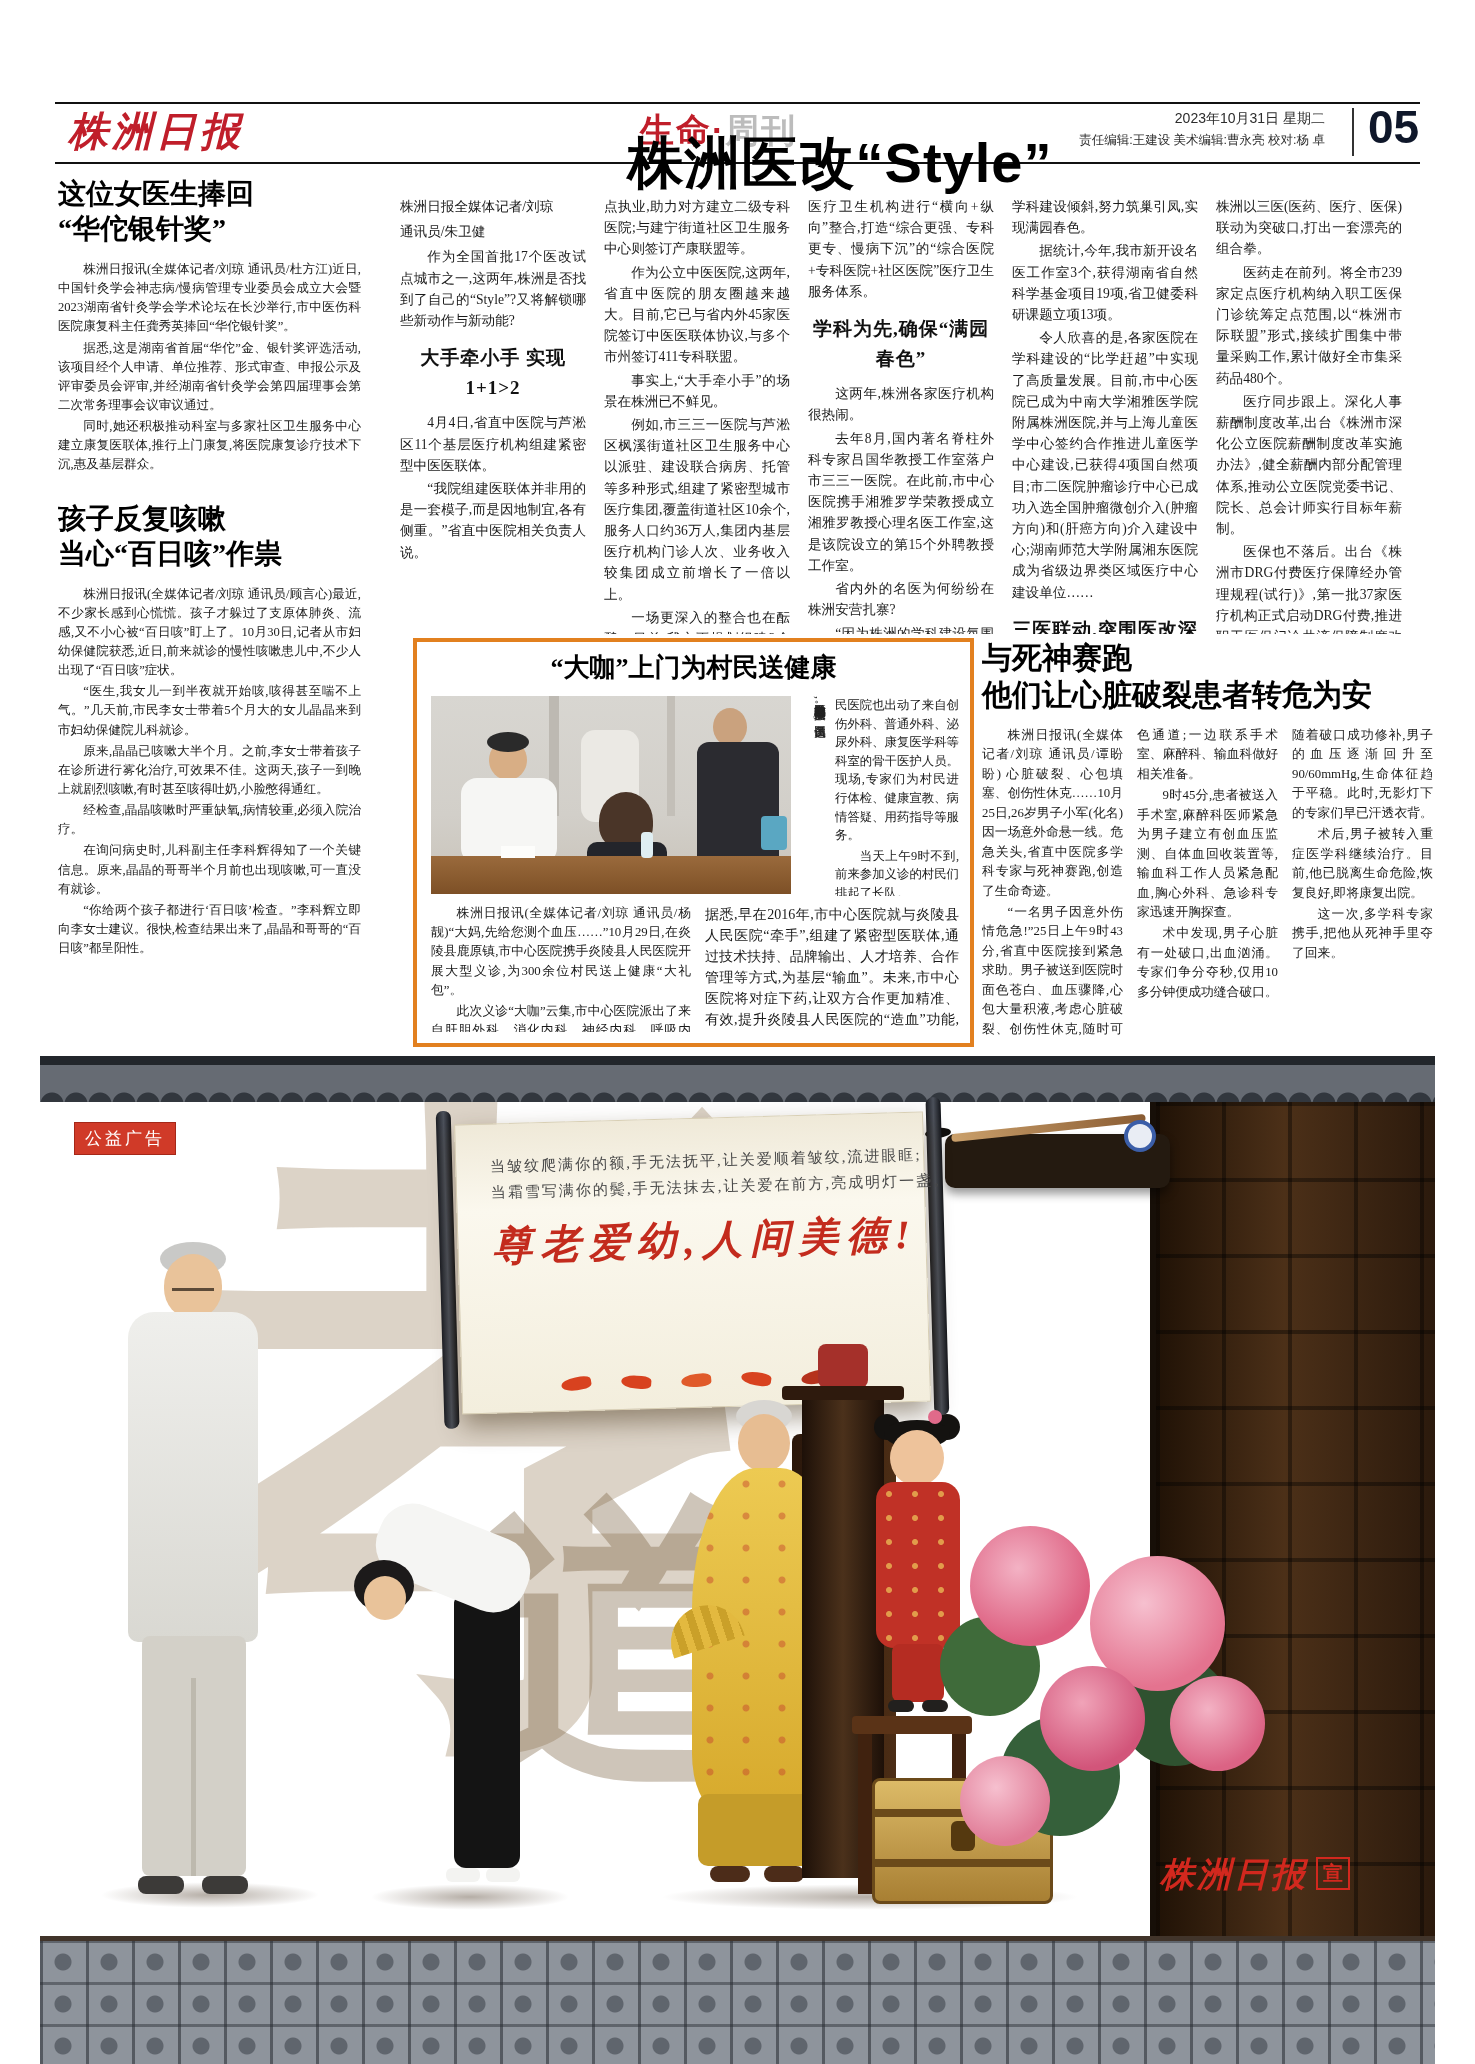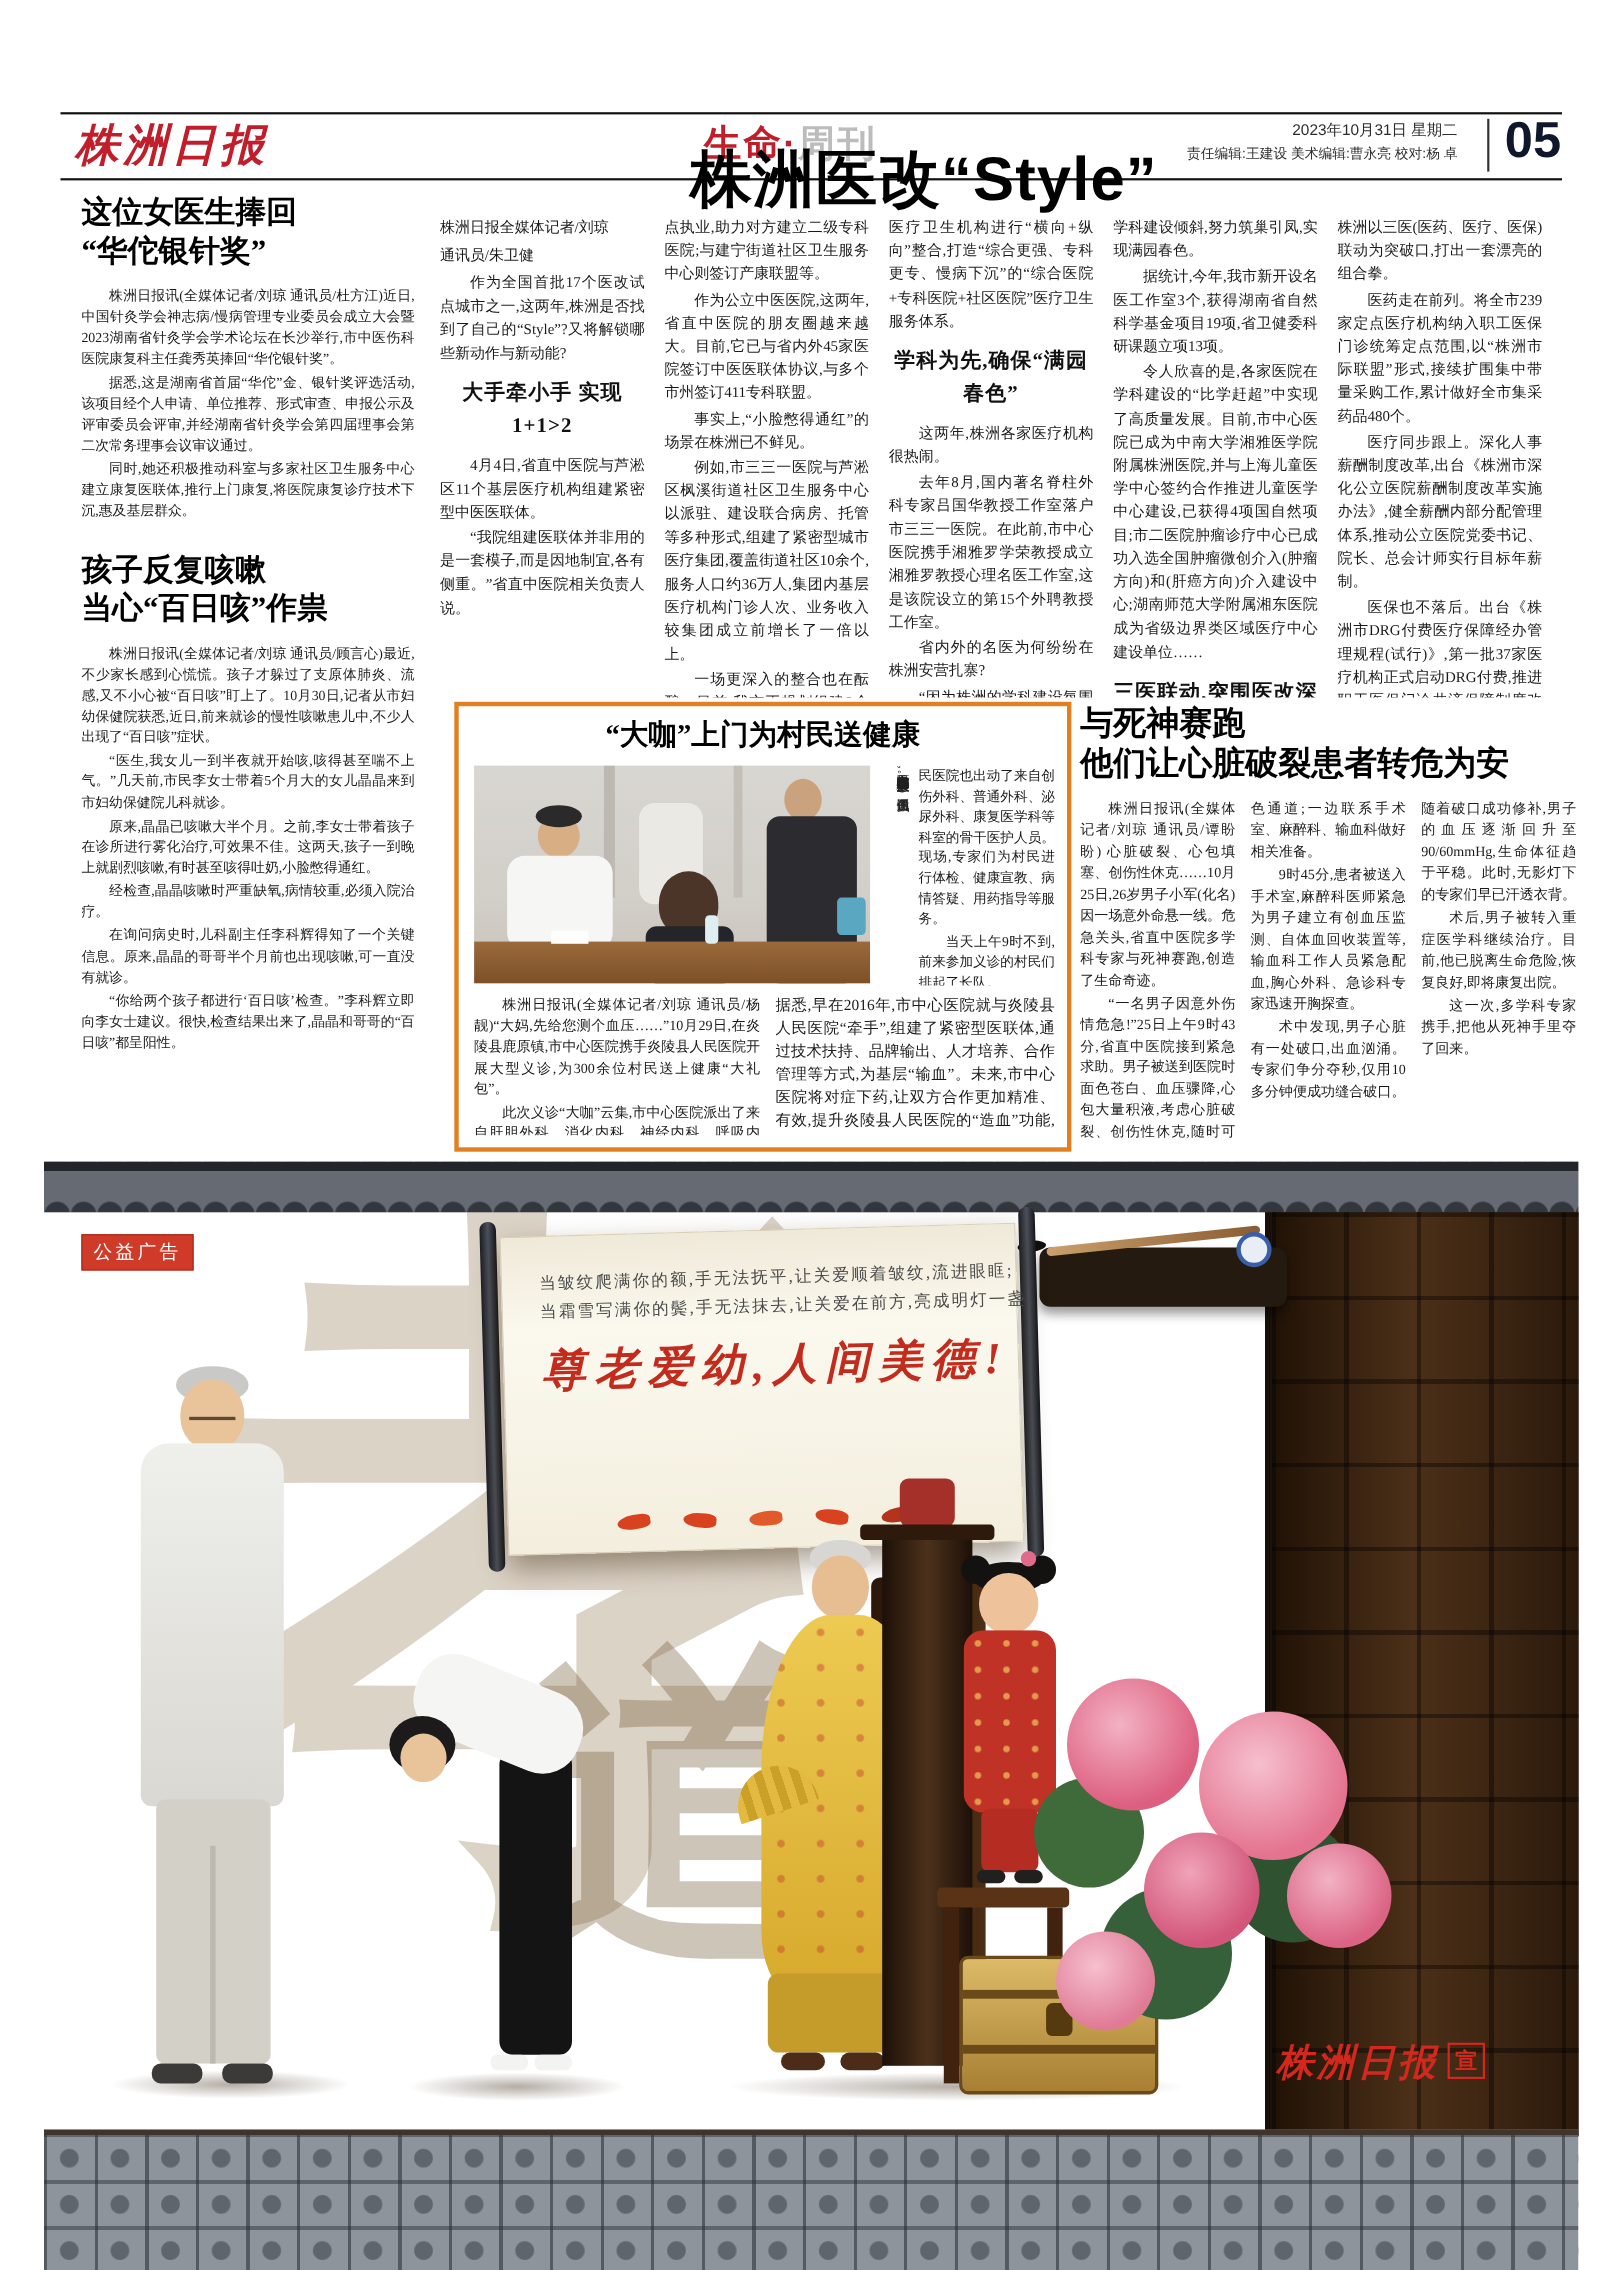--- a/index.html
+++ b/index.html
@@ -20,21 +20,21 @@
   .pagenum-sep{position:absolute;left:1352px;top:108px;width:2px;height:48px;background:#333;}
   .pagenum{position:absolute;left:1368px;top:100px;font-size:46px;font-weight:800;color:#0f172a;
            font-family:"Liberation Sans","DejaVu Sans",sans-serif;}
   
   .para{margin:0 0 2px;text-indent:2em;text-align:justify;}
   .para.nc{text-indent:0;}
   .byline{margin:0 0 4px;text-indent:0;}
   .subhead{text-align:center;font-size:19px;font-weight:700;margin:12px 0 10px;color:#111;
            letter-spacing:1px;}
   
-  .leftcol{position:absolute;left:74px;top:176px;width:303px;height:868px;overflow:hidden;
+  .leftcol{position:absolute;left:58px;top:176px;width:303px;height:868px;overflow:hidden;
            font-size:12.6px;line-height:1.52;}
   .lefttitle{font-size:28px;font-weight:900;line-height:1.25;margin:0 0 14px;color:#000;}
   .leftart2{margin-top:26px;}
   
   .headline{position:absolute;left:500px;top:126px;width:680px;text-align:center;font-size:56px;
             font-weight:900;font-family:"Liberation Sans","DejaVu Sans",sans-serif;color:#000;
             letter-spacing:1px;white-space:nowrap;}
   .col{position:absolute;top:196px;width:186px;height:438px;overflow:hidden;
        font-size:13.6px;line-height:1.56;}
   
@@ -219,21 +219,21 @@
     <p class="byline">株洲日报全媒体记者/刘琼</p>
     <p class="byline">通讯员/朱卫健</p>
     <p class="para">作为全国首批17个医改试点城市之一,这两年,株洲是否找到了自己的“Style”?又将解锁哪些新动作与新动能?</p>
     <div class="subhead">大手牵小手 实现1+1&gt;2</div>
     <p class="para">4月4日,省直中医院与芦淞区11个基层医疗机构组建紧密型中医医联体。</p>
     <p class="para">“我院组建医联体并非用的是一套模子,而是因地制宜,各有侧重。”省直中医院相关负责人说。</p>
   </div>
 <div class="col" style="left:604px">
     <p class="para nc">点执业,助力对方建立二级专科医院;与建宁街道社区卫生服务中心则签订产康联盟等。</p>
     <p class="para">作为公立中医医院,这两年,省直中医院的朋友圈越来越大。目前,它已与省内外45家医院签订中医医联体协议,与多个市州签订411专科联盟。</p>
-    <p class="para">事实上,“小脸憋得通红”的场景在株洲已不鲜见。</p>
+    <p class="para">事实上,“大手牵小手”的场景在株洲已不鲜见。</p>
     <p class="para">例如,市三三一医院与芦淞区枫溪街道社区卫生服务中心以派驻、建设联合病房、托管等多种形式,组建了紧密型城市医疗集团,覆盖街道社区10余个,服务人口约36万人,集团内基层医疗机构门诊人次、业务收入较集团成立前增长了一倍以上。</p>
     <p class="para">一场更深入的整合也在酝酿。目前,我市正规划组建2个紧密型城市医疗集团,分别由市中心医院、省直中医院牵头,将城区</p>
   </div>
 <div class="col" style="left:808px">
     <p class="para nc">医疗卫生机构进行“横向+纵向”整合,打造“综合更强、专科更专、慢病下沉”的“综合医院+专科医院+社区医院”医疗卫生服务体系。</p>
     <div class="subhead">学科为先,确保“满园春色”</div>
     <p class="para">这两年,株洲各家医疗机构很热闹。</p>
     <p class="para">去年8月,国内著名脊柱外科专家吕国华教授工作室落户市三三一医院。在此前,市中心医院携手湘雅罗学荣教授成立湘雅罗教授心理名医工作室,这是该院设立的第15个外聘教授工作室。</p>
     <p class="para">省内外的名医为何纷纷在株洲安营扎寨?</p>
     <p class="para">“因为株洲的学科建设氛围浓厚,给了这些‘大咖’想干事、能干事的平台。”市卫健委相关负责人一语中的。</p>

